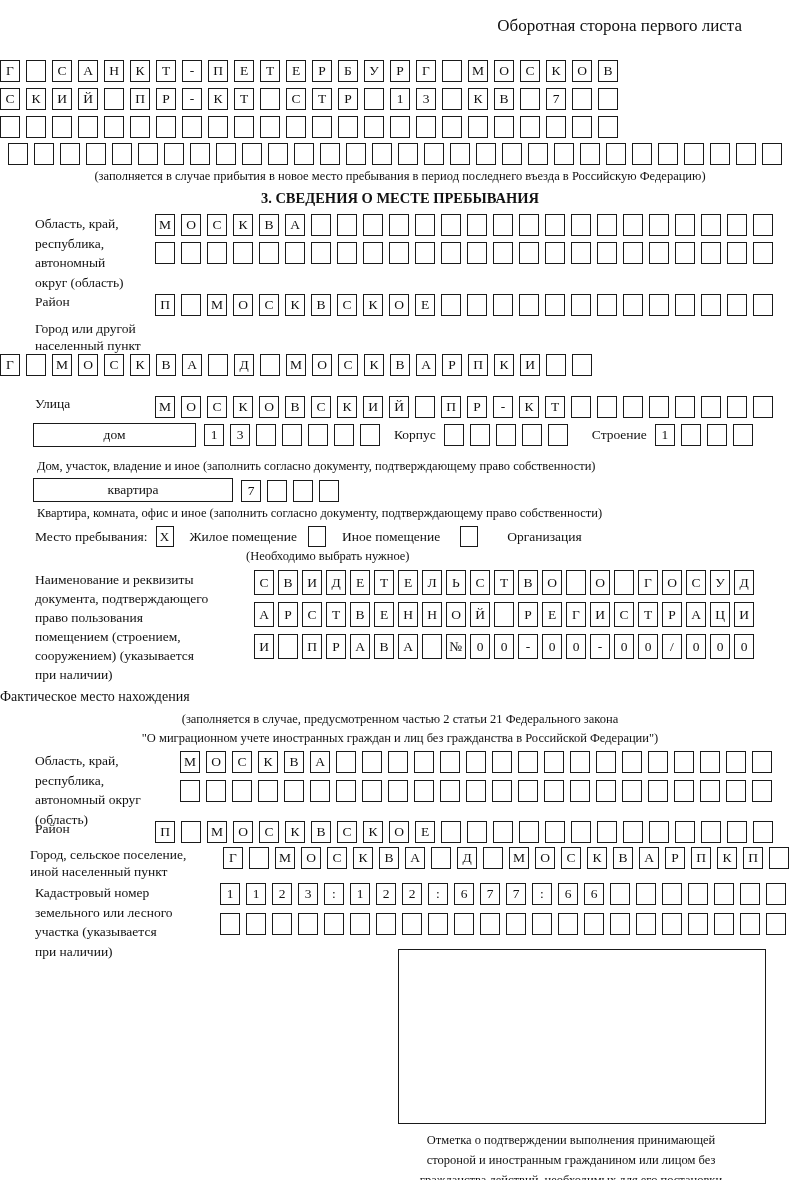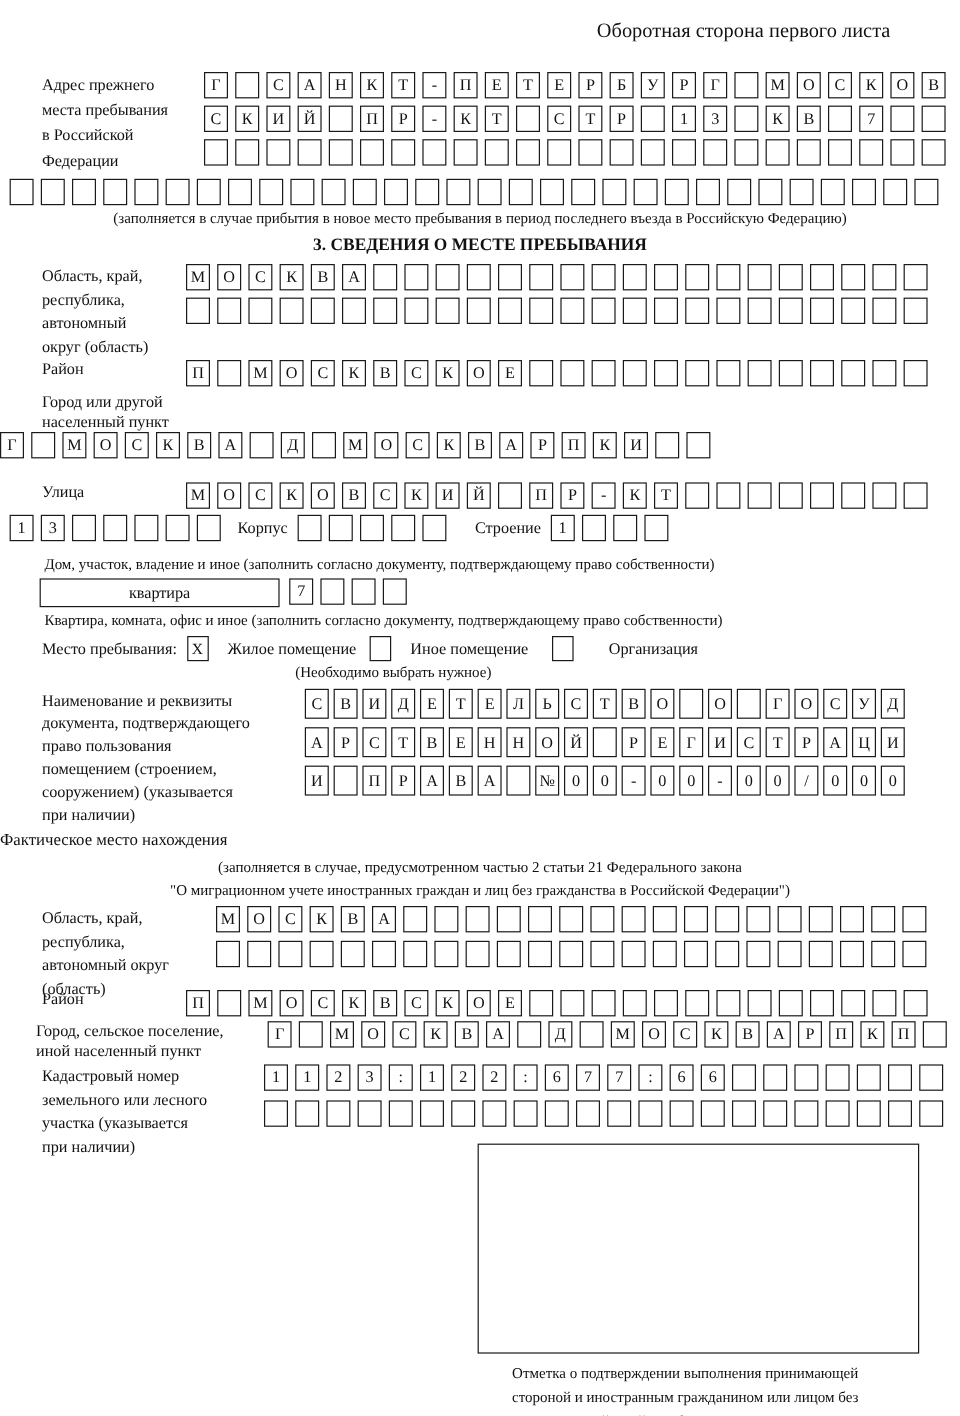--- a/index.html
+++ b/index.html
@@ -39,24 +39,20 @@
   .fact-title{text-align:left;font-weight:normal;font-size:14px;}
   .stamp-box{margin-left:398px;width:368px;height:175px;border:1.6px solid #1a1a1a;box-sizing:border-box;}
   .stamp-cap{margin-left:371px;width:400px;text-align:center;font-size:12.5px;line-height:20px;white-space:pre-line;}
 </style>
 </head>
 <body>
 
 <div class="hdr">Оборотная сторона первого листа</div>
 
 <div class="frow" style="margin-top:24px;">
-  <div class="flabel w135">Адрес прежнего
-места пребывания
-в Российской
-Федерации</div>
   <div>
     <div class="cells rowgap">
         <div class="c">Г</div>
         <div class="c"></div>
         <div class="c">С</div>
         <div class="c">А</div>
         <div class="c">Н</div>
         <div class="c">К</div>
         <div class="c">Т</div>
         <div class="c">-</div>
@@ -312,20 +308,21 @@
       <div class="c"></div>
       <div class="c"></div>
       <div class="c"></div>
       <div class="c"></div>
       <div class="c"></div>
       <div class="c"></div>
     </div>
 </div>
 
 <div class="frow" style="margin-top:5px;align-items:center;">
+  <div class="wbox" style="margin-left:33px;width:163px;">дом</div>
   <div class="cells" style="margin-left:8px;">
       <div class="c">1</div>
       <div class="c">3</div>
       <div class="c"></div>
       <div class="c"></div>
       <div class="c"></div>
       <div class="c"></div>
       <div class="c"></div>
     </div>
   <div style="font-size:13.5px;margin-left:8px;margin-right:8px;">Корпус</div>
@@ -339,21 +336,21 @@
   <div style="font-size:13.5px;margin-left:18px;margin-right:8px;">Строение</div>
   <div class="cells">
       <div class="c">1</div>
       <div class="c"></div>
       <div class="c"></div>
       <div class="c"></div>
     </div>
 </div>
 <div class="cap-l" style="margin-top:12px;">Дом, участок, владение и иное (заполнить согласно документу, подтверждающему право собственности)</div>
 
-<div class="frow" style="margin-top:4px;align-items:flex-start;">
+<div class="frow" style="margin-top:4px;align-items:flex-end;">
   <div class="wbox" style="margin-left:33px;width:200px;">квартира</div>
   <div class="cells" style="margin-left:8px;">
       <div class="c">7</div>
       <div class="c"></div>
       <div class="c"></div>
       <div class="c"></div>
     </div>
 </div>
 <div class="cap-l" style="margin-top:4px;">Квартира, комната, офис и иное (заполнить согласно документу, подтверждающему право собственности)</div>
 

